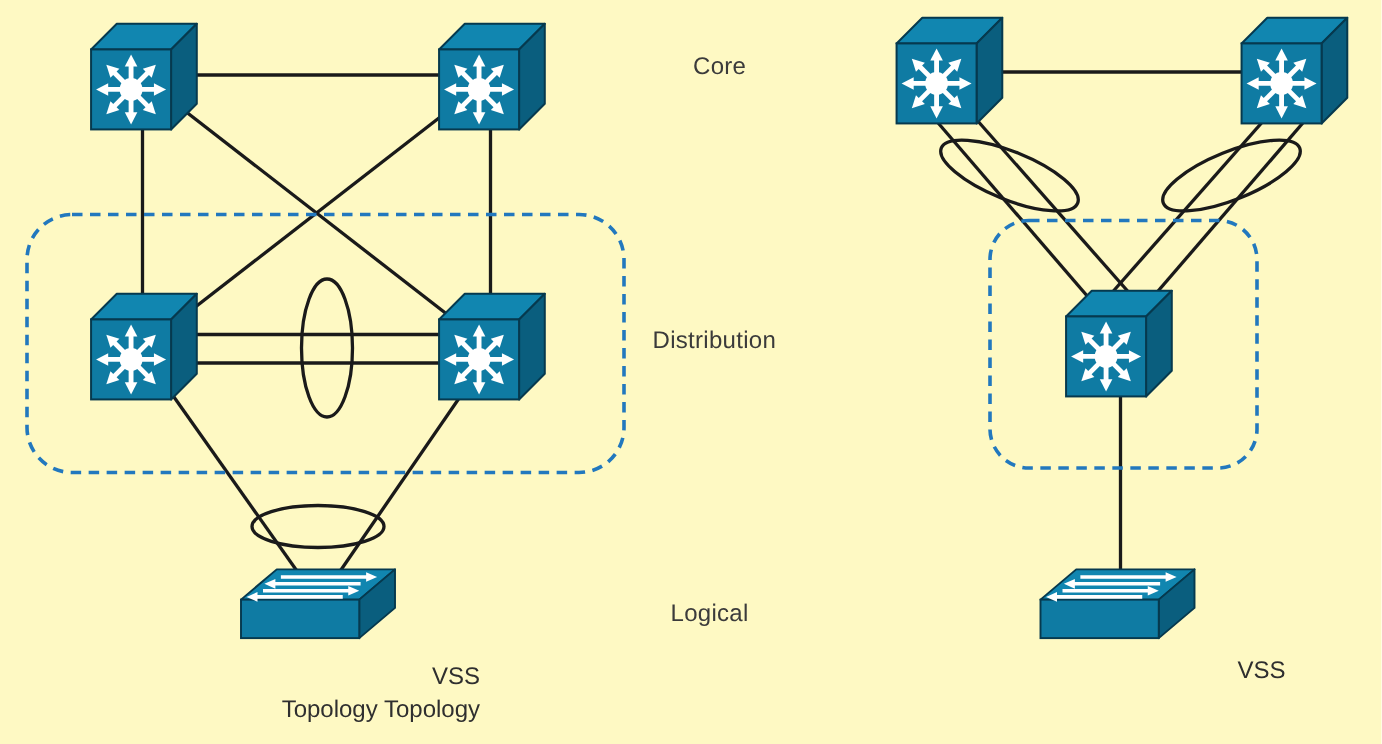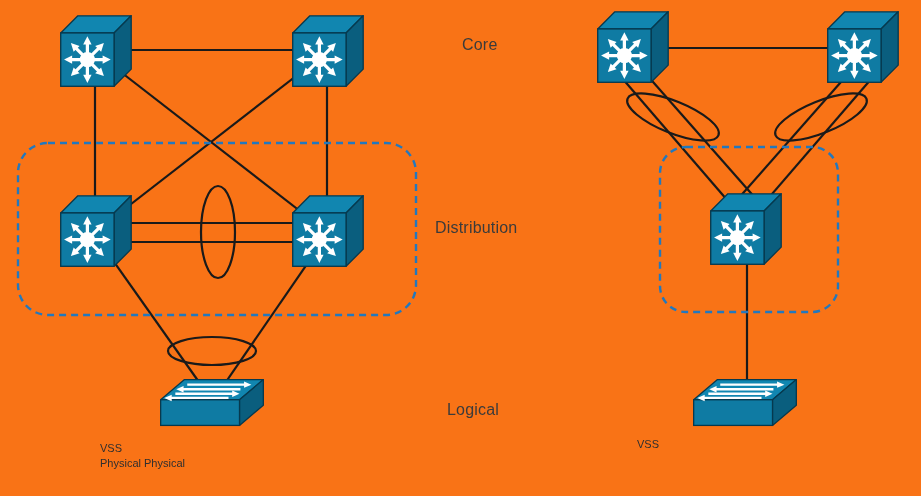--- a/index.html
+++ b/index.html
@@ -1,34 +1,34 @@
 <!DOCTYPE html>
 <html><head>
 <meta charset="utf-8">
 <style>
   html,body{margin:0;padding:0;background:#fff;}
   .stage{
     position:relative;
     width:921px;height:496px;
-    background:#f97316;
+    background:#fef9c3;
     font-family:"Liberation Sans", sans-serif;
     overflow:hidden;
   }
   .wires{position:absolute;left:0;top:0;z-index:1;}
   .icon{position:absolute;z-index:2;}
   .icon svg{display:block;width:100%;height:100%;}
   .icon.ml{width:80px;height:80px;}
   .icon.acc{width:110px;height:57px;}
   .layer-label{
     position:absolute;z-index:3;
     font-size:16px;color:#3b3b3b;letter-spacing:.2px;
   }
   .caption{
     position:absolute;z-index:3;width:220px;
-    text-align:left;font-size:11px;color:#2f2f2f;line-height:1.4;
+    text-align:right;font-size:16px;color:#2f2f2f;line-height:1.4;
   }
   .caption span{display:block;}
   .hidden-defs{position:absolute;width:0;height:0;overflow:hidden;}
 </style>
 </head>
 <body>
 
 <div class="stage">
 
   <svg class="hidden-defs" aria-hidden="true">
@@ -141,19 +141,19 @@
         <use href="#sym-acc"></use>
       </svg>
   </div>
 
   <div class="layer-label" style="left:462px;top:36px">Core</div>
   <div class="layer-label" style="left:435px;top:219px">Distribution</div>
   <div class="layer-label" style="left:447px;top:401px">Logical</div>
 
   <div class="caption" style="left:100px;top:441px">
     <span>VSS</span>
-    <span>Physical Physical</span>
+    <span>Topology Topology</span>
   </div>
   <div class="caption" style="left:637px;top:437px">
     <span>VSS</span>
   </div>
 
 </div>
 
 </body></html>

